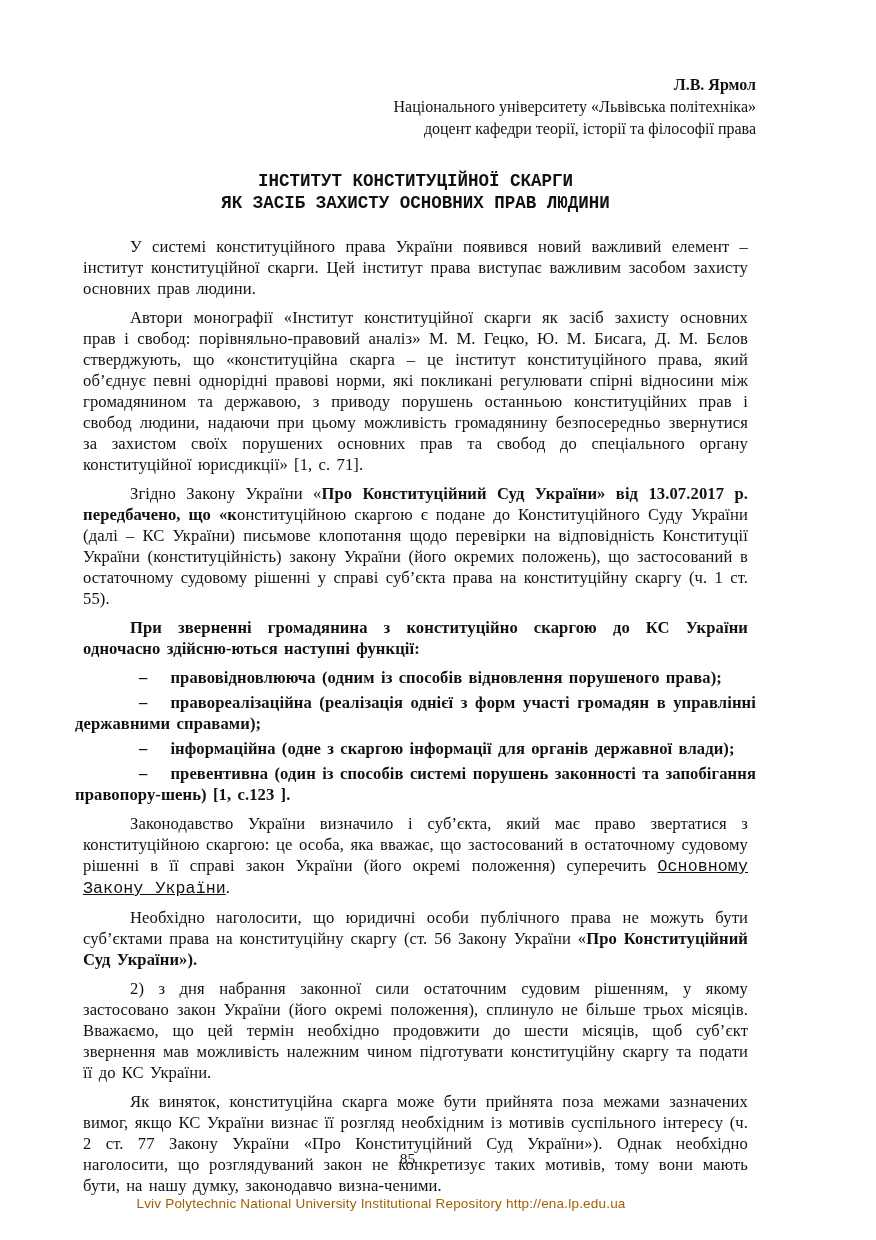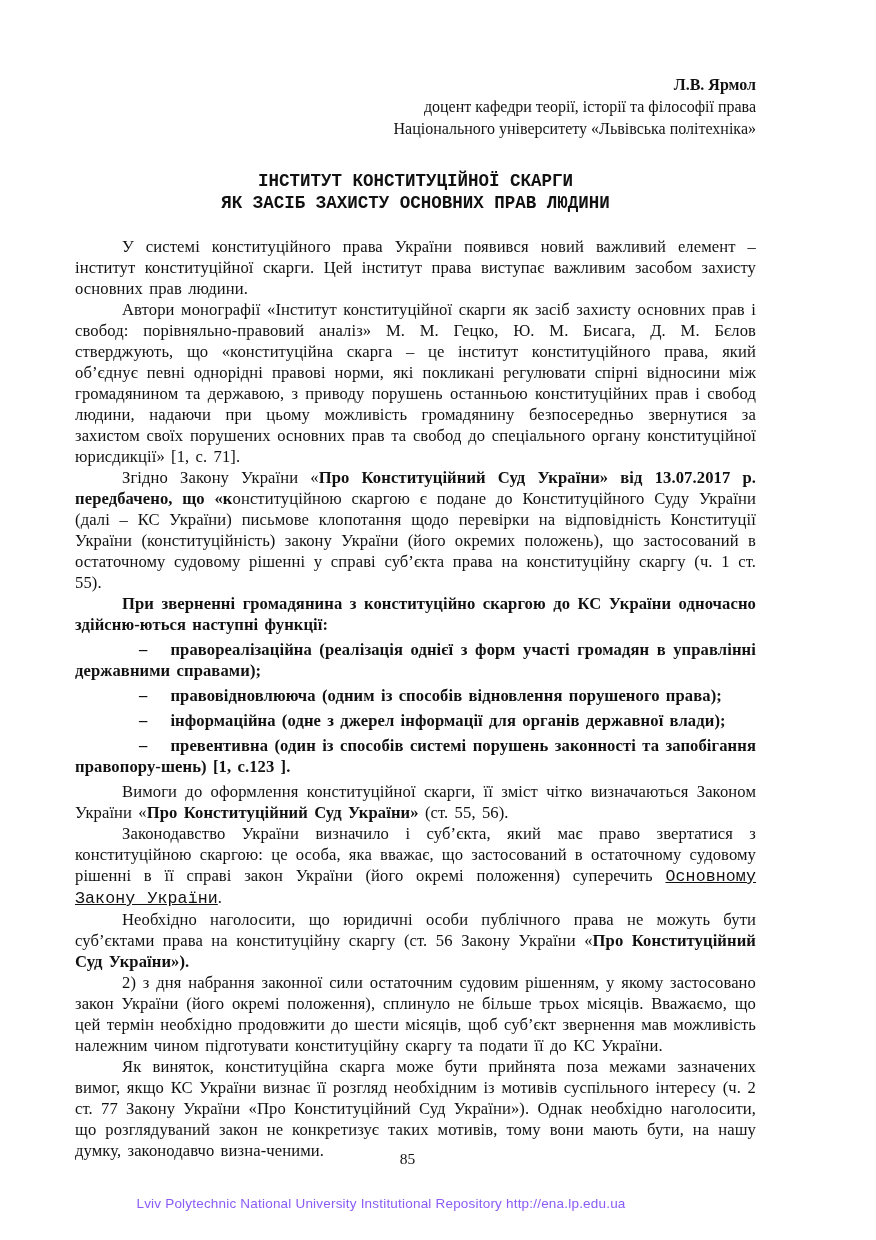--- a/index.html
+++ b/index.html
@@ -38,21 +38,21 @@
   .title-line { display: block; }
   .body-block {
     margin-top: 22px;
     text-align: justify;
     font-size: 16.6px;
     line-height: 21px;
     word-spacing: 2px;
     letter-spacing: 0.1px;
   }
   .para {
-    margin: 0;
+    margin: 8px;
     text-indent: 47px;
   }
   .para .b { font-weight: 700; }
   .para .u { text-decoration: underline; font-family: Liberation Mono, monospace; }
   .para.bold-para { font-weight: 700; }
   .para.list {
     text-indent: 64px;
     font-weight: 700;
     margin: 4px 0;
   }
@@ -79,43 +79,42 @@
   }
 </style>
 </head>
 <body>
 
 <div class="page" style="color: rgb(17, 17, 17);">
   <div class="content">
 
     <div class="author-block">
       <div class="author-name">Л.В. Ярмол</div>
+      <div>Національного університету «Львівська політехніка»</div>
       <div>доцент кафедри теорії, історії та філософії права</div>
-      <div>Національного університету «Львівська політехніка»</div>
     </div>
 
     <h1 class="title-block">
       <span class="title-line">ІНСТИТУТ КОНСТИТУЦІЙНОЇ СКАРГИ</span>
       <span class="title-line">ЯК ЗАСІБ ЗАХИСТУ ОСНОВНИХ ПРАВ ЛЮДИНИ</span>
     </h1>
 
     <div class="body-block">
         <p class="para"><span>У системі конституційного права України появився новий важливий елемент – інститут конституційної скарги. Цей інститут права виступає важливим засобом захисту основних прав людини.</span></p>
         <p class="para"><span>Автори монографії «Інститут конституційної скарги як засіб захисту основних прав і свобод: порівняльно-правовий аналіз» М. М. Гецко, Ю. М. Бисага, Д. М. Бєлов стверджують, що «конституційна скарга – це інститут конституційного права, який об’єднує певні однорідні правові норми, які покликані регулювати спірні відносини між громадянином та державою, з приводу порушень останньою конституційних прав і свобод людини, надаючи при цьому можливість громадянину безпосередньо звернутися за захистом своїх порушених основних прав та свобод до спеціального органу конституційної юрисдикції» [1, с. 71].</span></p>
         <p class="para"><span>Згідно Закону України «</span><span class="b">Про Конституційний Суд України» від 13.07.2017 р. передбачено, що «к</span><span>онституційною скаргою є подане до Конституційного Суду України (далі – КС України) письмове клопотання щодо перевірки на відповідність Конституції України (конституційність) закону України (його окремих положень), що застосований в остаточному судовому рішенні у справі суб’єкта права на конституційну скаргу (ч. 1 ст. 55).</span></p>
         <p class="para bold-para"><span class="b">При зверненні громадянина з конституційно скаргою до КС України одночасно здійсню-ються наступні функції:</span></p>
+        <p class="para list"><span class="marker">–</span><span class="b">правовідновлююча (одним із способів відновлення порушеного права);</span></p>
         <p class="para list"><span class="marker">–</span><span class="b">правореалізаційна (реалізація однієї з форм участі громадян в управлінні державними справами);</span></p>
-        <p class="para list"><span class="marker">–</span><span class="b">правовідновлююча (одним із способів відновлення порушеного права);</span></p>
-        <p class="para list"><span class="marker">–</span><span class="b">інформаційна (одне з джерел інформації для органів державної влади);</span></p>
+        <p class="para list"><span class="marker">–</span><span class="b">інформаційна (одне з скаргою інформації для органів державної влади);</span></p>
         <p class="para list"><span class="marker">–</span><span class="b">превентивна (один із способів системі порушень законності та запобігання правопору-шень) [1, с.123 ].</span></p>
-        <p class="para"><span>Вимоги до оформлення конституційної скарги, її зміст чітко визначаються Законом України «</span><span class="b">Про Конституційний Суд України»</span><span> (ст. 55, 56).</span></p>
         <p class="para"><span>Законодавство України визначило і суб’єкта, який має право звертатися з конституційною скаргою: це особа, яка вважає, що застосований в остаточному судовому рішенні в її справі закон України (його окремі положення) суперечить </span><span class="u">Основному Закону України</span><span>.</span></p>
         <p class="para"><span>Необхідно наголосити, що юридичні особи публічного права не можуть бути суб’єктами права на конституційну скаргу (ст. 56 Закону України «</span><span class="b">Про Конституційний Суд України»).</span></p>
         <p class="para"><span>2) з дня набрання законної сили остаточним судовим рішенням, у якому застосовано закон України (його окремі положення), сплинуло не більше трьох місяців. Вважаємо, що цей термін необхідно продовжити до шести місяців, щоб суб’єкт звернення мав можливість належним чином підготувати конституційну скаргу та подати її до КС України.</span></p>
         <p class="para"><span>Як виняток, конституційна скарга може бути прийнята поза межами зазначених вимог, якщо КС України визнає її розгляд необхідним із мотивів суспільного інтересу (ч. 2 ст. 77 Закону України «Про Конституційний Суд України»). Однак необхідно наголосити, що розглядуваний закон не конкретизує таких мотивів, тому вони мають бути, на нашу думку, законодавчо визна-ченими.</span></p>
       </div>
 
   </div>
 
   <div class="page-number">85</div>
 
-  <div class="repository-line" style="color: #8b5cf6;">Lviv Polytechnic National University Institutional Repository http://ena.lp.edu.ua</div>
+  <div class="repository-line" style="color: #a16207;">Lviv Polytechnic National University Institutional Repository http://ena.lp.edu.ua</div>
 </div>
 
 </body></html>

